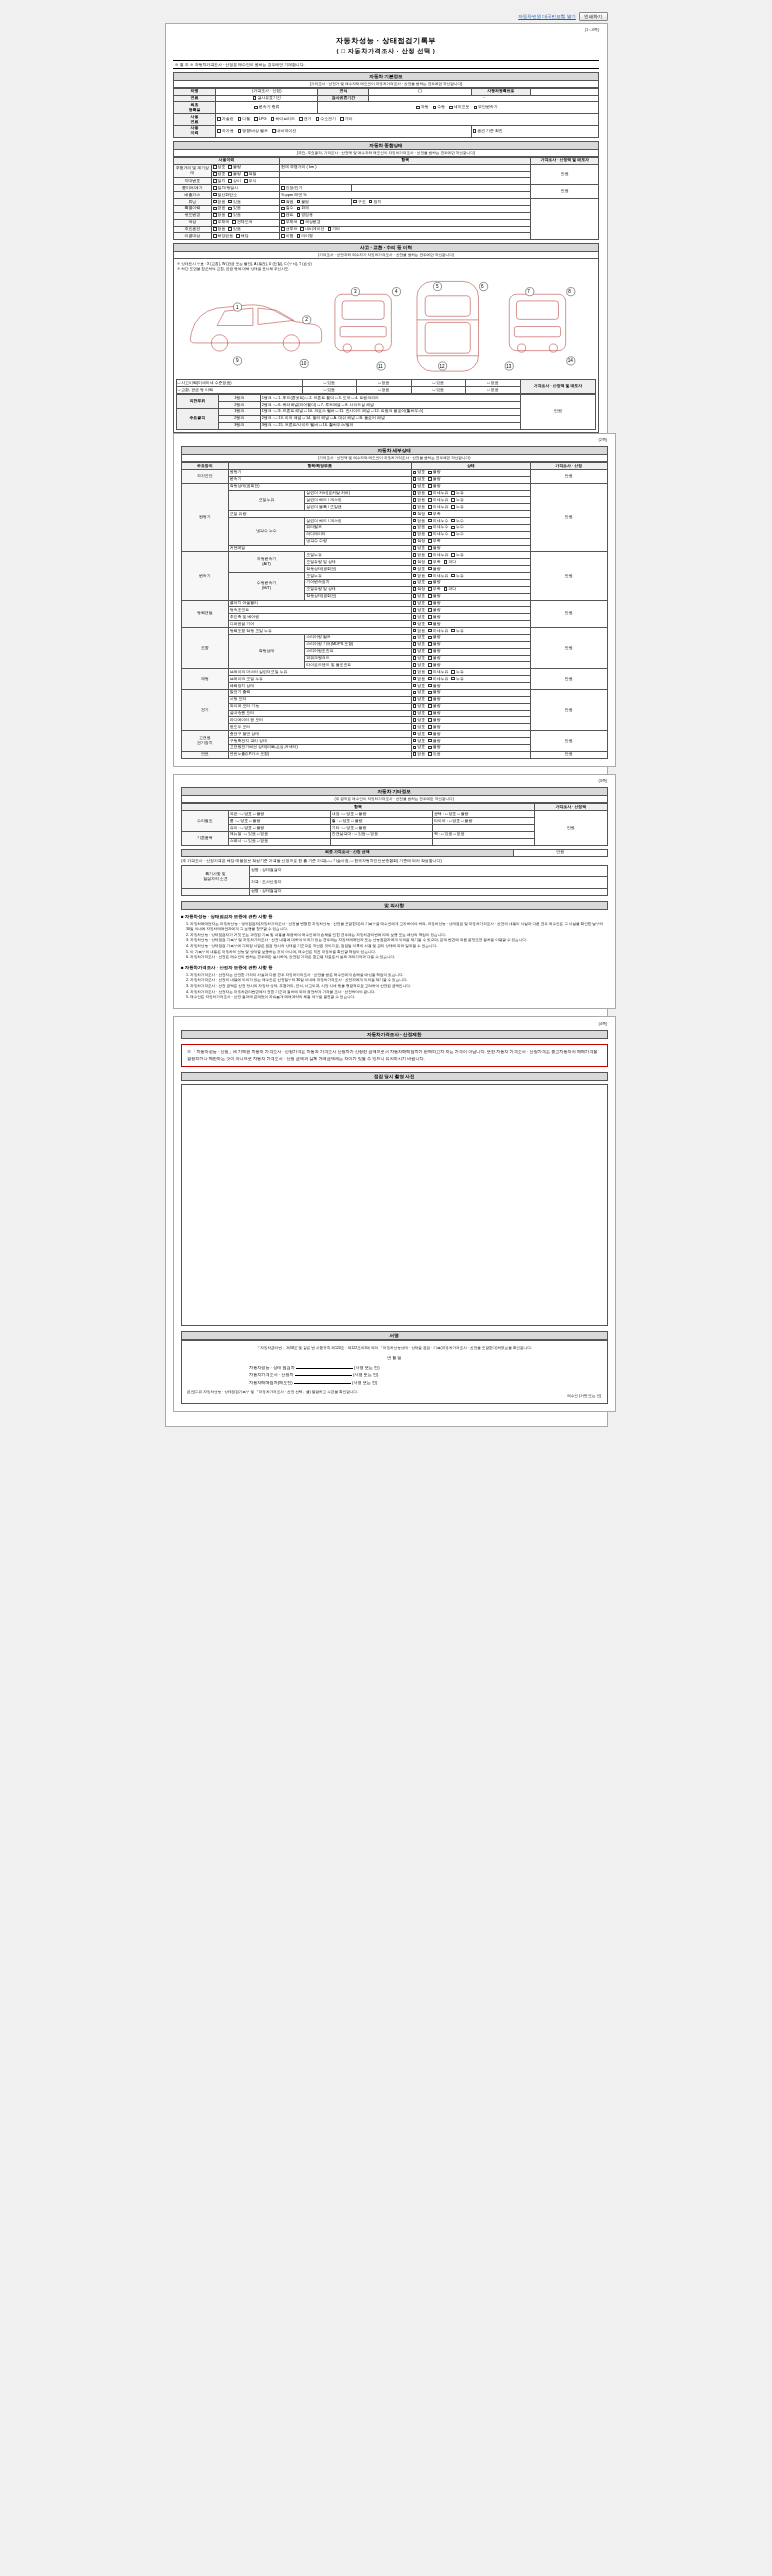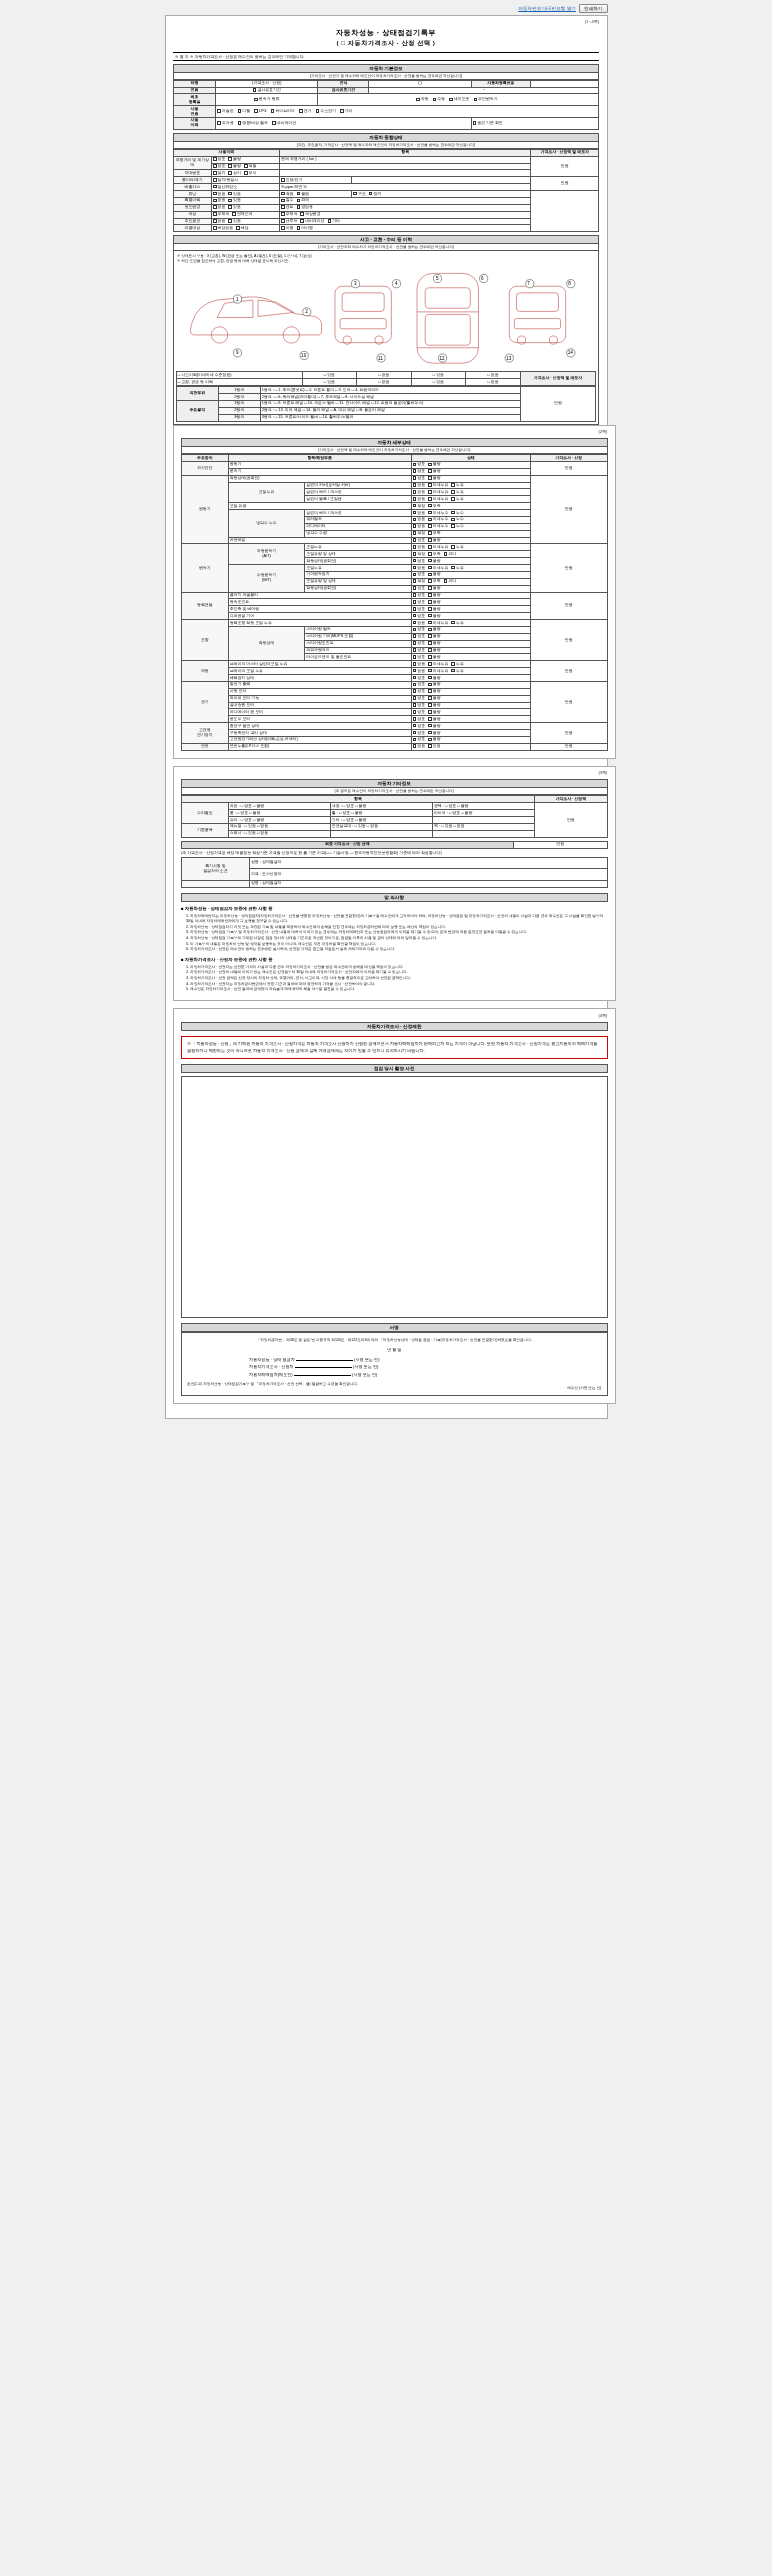--- a/index.html
+++ b/index.html
@@ -1,18 +1,18 @@
 <!DOCTYPE html>
 <html style="font-size:8.2px"><head>
 <meta charset="utf-8">
 <style>
   * { box-sizing: border-box; }
   html, body { margin:0; padding:0; background:#f0f0f0; }
   body { font-family:"Liberation Sans", sans-serif; font-size:4.6px; color:#000; }
-  .page-wrap { width:738px; margin:4px auto; }
+  .page-wrap { width:738px; margin:12px auto; }
   .sheet {
     width:443px; margin:0 auto 7.2px auto; background:#fff; border:0.5px solid #aaa;
     padding:5.2px 7.2px 7.2px 7.2px; position:relative;
   }
   .topbar { width:443px; margin:3.1px auto 2.1px auto; display:flex; justify-content:flex-end; align-items:center; gap:3.1px; }
   .topbar .lnk { color:#1a5fb4; font-size:4.6px; text-decoration:underline; }
   .topbar .btn { border:0.5px solid #888; background:linear-gradient(#fff,#e2e2e2); font-size:4.6px; padding:1px 4.1px; border-radius:1px; }
   .pageno { position:absolute; right:7.2px; top:3.1px; font-size:4.1px; color:#333; }
   h1.doc-title { text-align:center; font-size:7.2px; font-weight:bold; margin:7.2px 0 1px 0; letter-spacing:0.5px; }
   h2.doc-sub { text-align:center; font-size:6.2px; font-weight:bold; margin:0 0 3.1px 0; letter-spacing:0.5px; }

